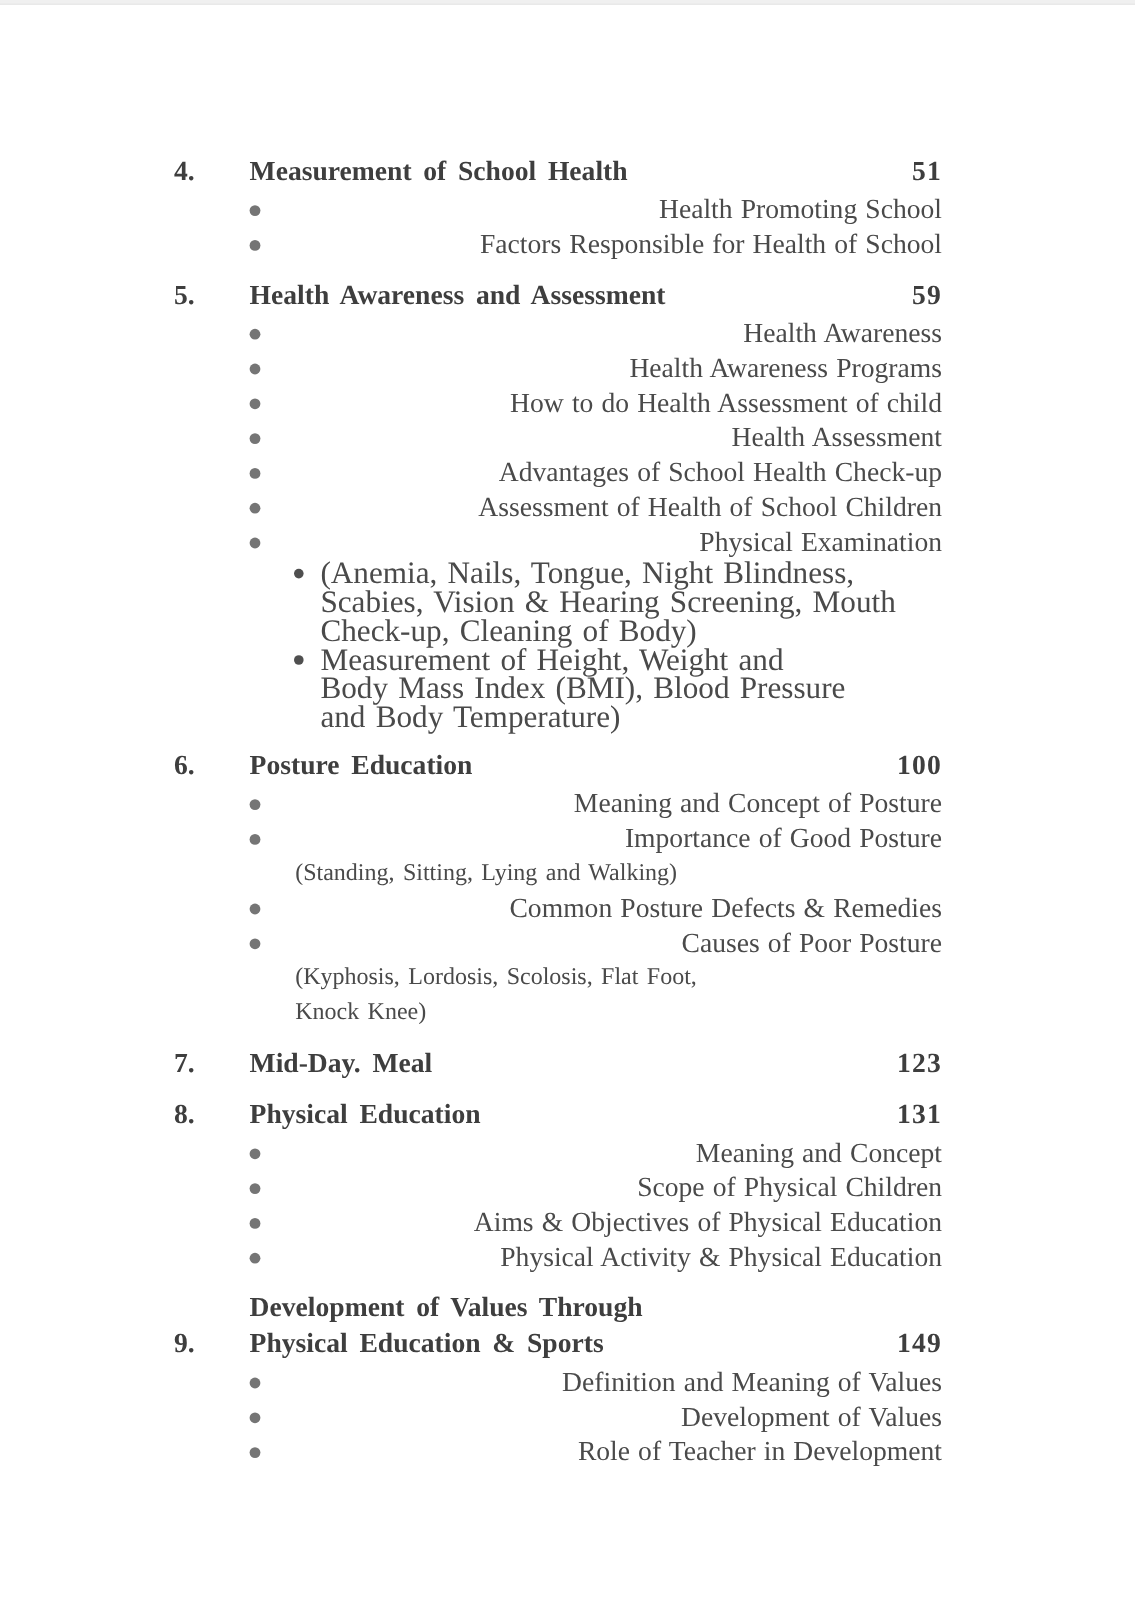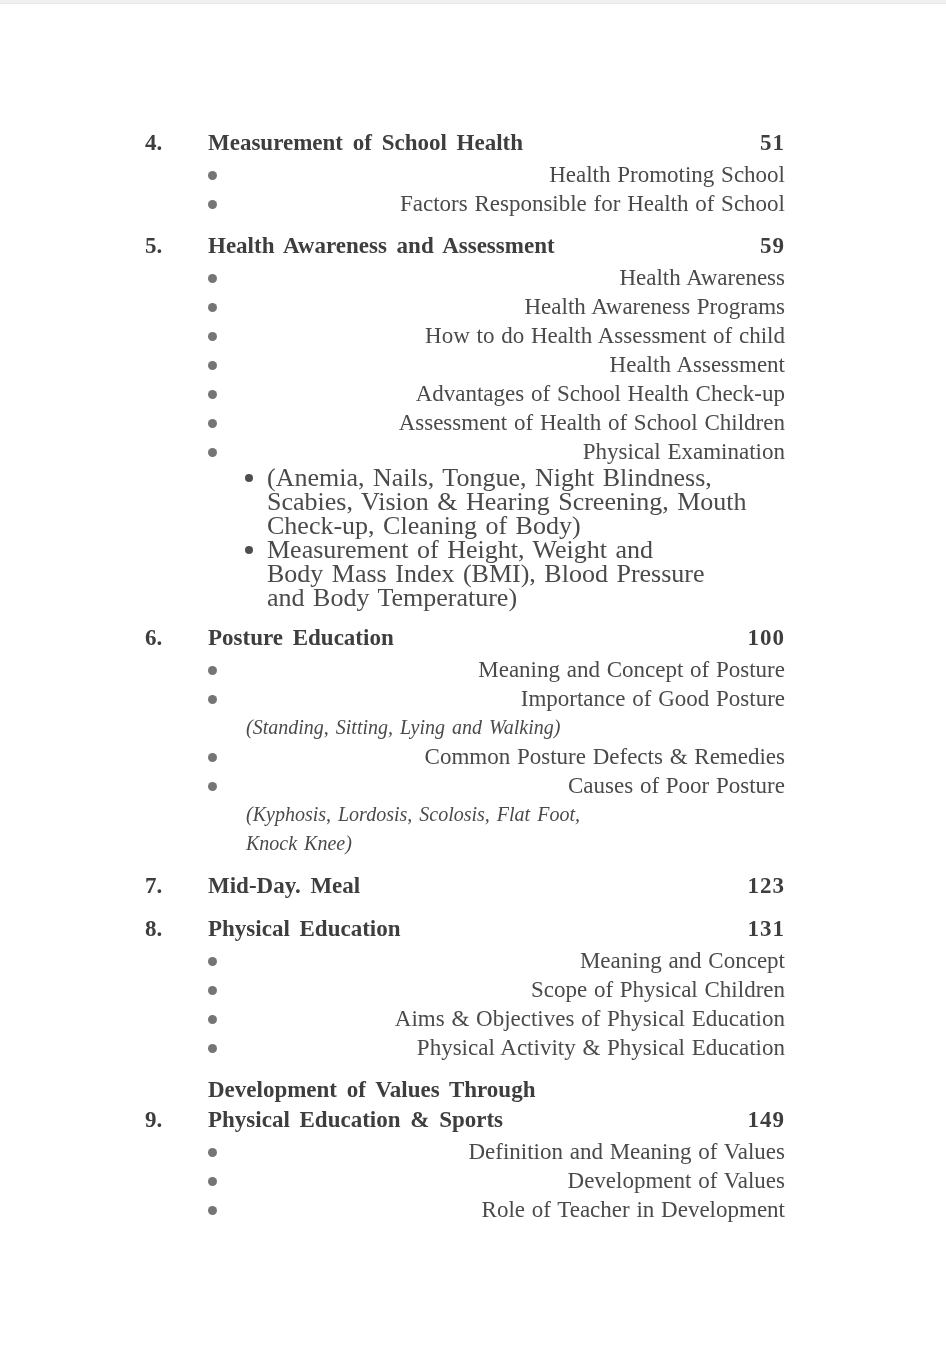--- a/index.html
+++ b/index.html
@@ -66,21 +66,20 @@
     background: #757575;
     margin-top: 11px;
   }
   .item.bullet { padding-left: 63px; text-align: right; }
   .item.bullet .dot { margin-right: 29px; }
   .item.plain {
     padding-left: 101px;
     font-size: 20px;
     line-height: 29px;
     word-spacing: 2px;
-    font-style: italic;
   }
   .item.subbullet, .item.subplain {
     font-size: 26px;
     line-height: 24px;
     word-spacing: 2px;
   }
   .item.subbullet { padding-left: 100px; }
   .item.subbullet .dot {
     width: 8px;
     height: 8px;

